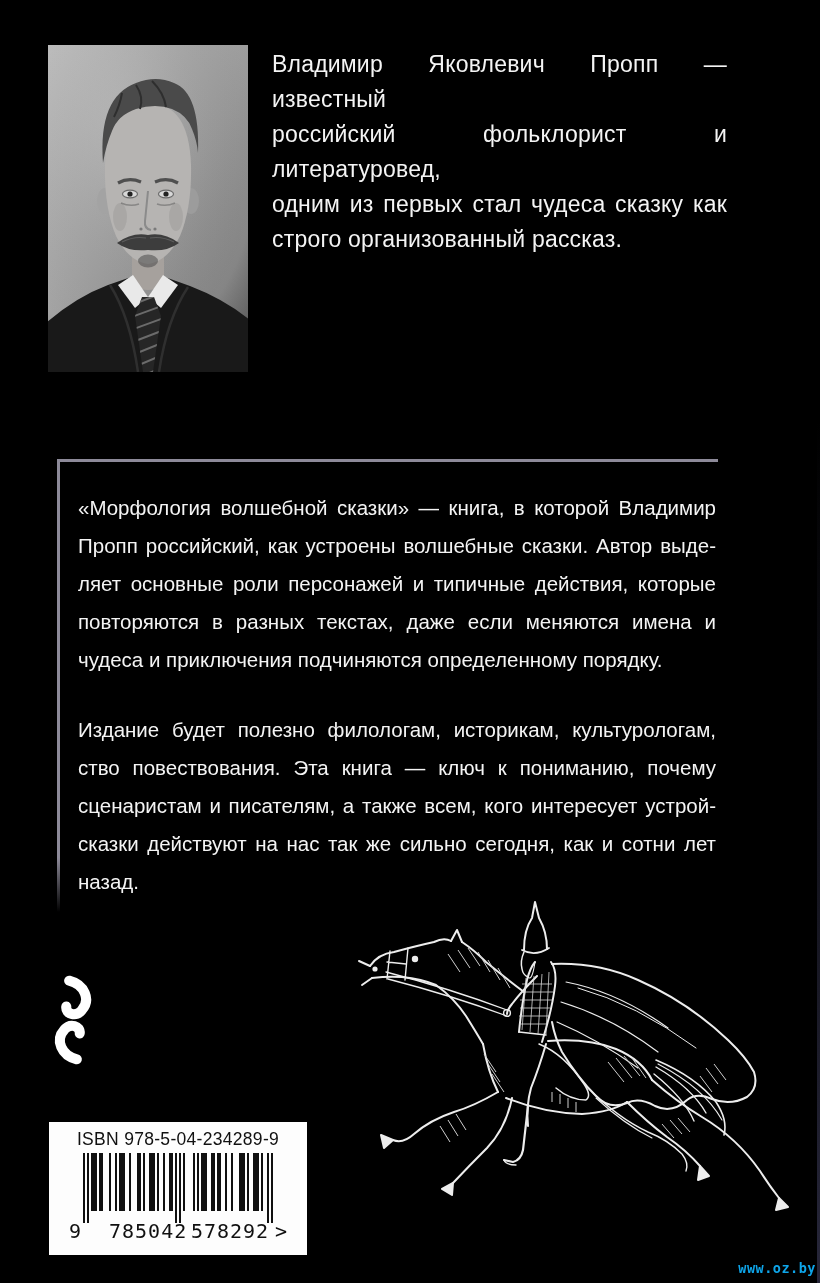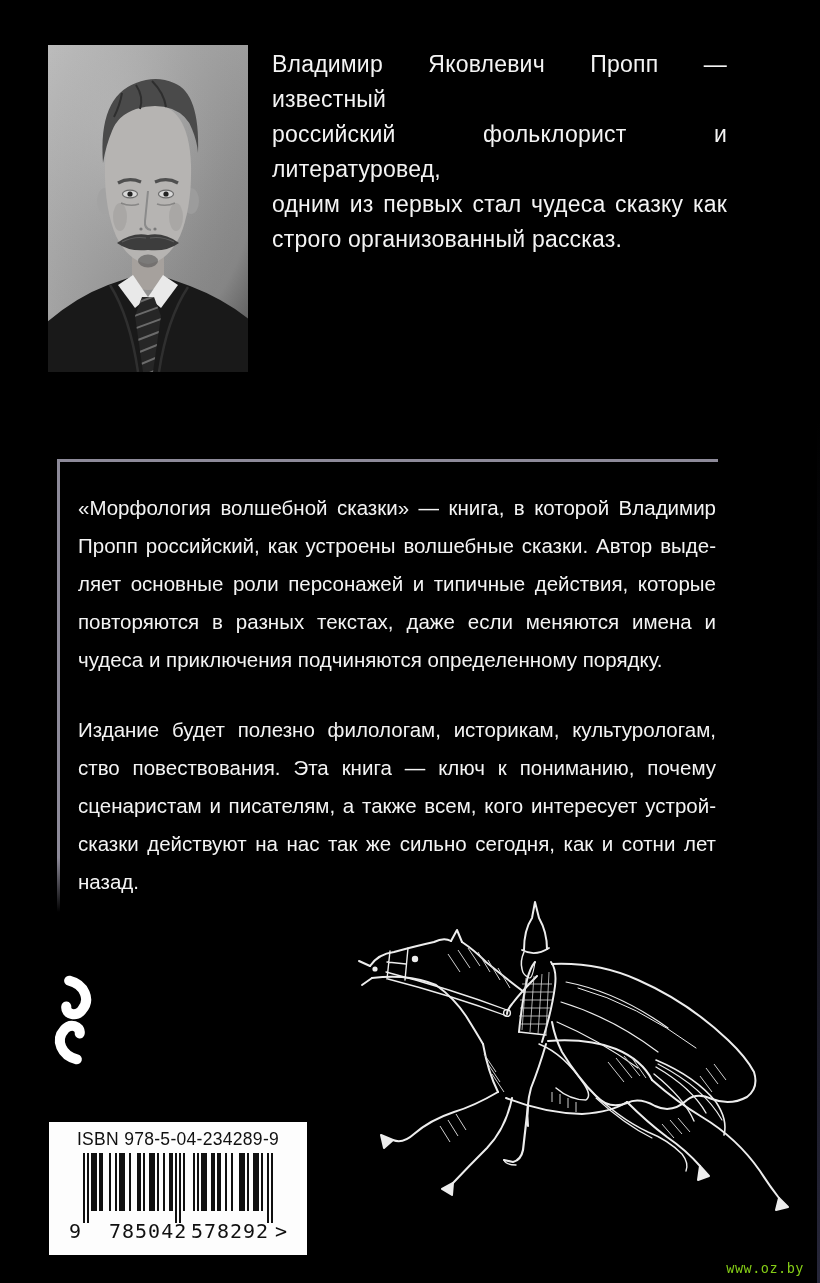--- a/index.html
+++ b/index.html
@@ -35,22 +35,22 @@
   #barcode-area{position:relative;width:218px;height:100px;margin-top:3px;}
   #barcode-bars{position:absolute;left:0;top:0;}
   #barcode-digits{position:absolute;left:0;top:66px;width:218px;height:26px;
       font-family:"DejaVu Sans Mono",monospace;font-size:20px;color:#101010;}
   #barcode-digits span{position:absolute;top:0;}
   #bd-first{left:0;}
   #bd-g1{left:40px;width:86px;text-align:left;letter-spacing:1px;}
   #bd-g2{left:118px;width:86px;text-align:center;letter-spacing:1px;}
   #bd-suffix{left:206px;}
   
-  #watermark{position:absolute;right:16px;top:1260px;font-family:"DejaVu Sans Mono",monospace;
-      font-size:13.5px;color:#84cc16;letter-spacing:.5px;}
+  #watermark{position:absolute;right:4px;top:1260px;font-family:"DejaVu Sans Mono",monospace;
+      font-size:13.5px;color:#0ea5e9;letter-spacing:.5px;font-weight:bold;}
   #edge-strip{position:absolute;right:0;top:420px;width:3px;height:863px;
       background:linear-gradient(to bottom,rgba(55,55,80,0),rgba(70,70,105,.55));}
 </style>
 </head>
 <body>
 
 <div id="cover">
 
   <svg id="portrait" viewBox="0 0 200 327">
     <defs>

